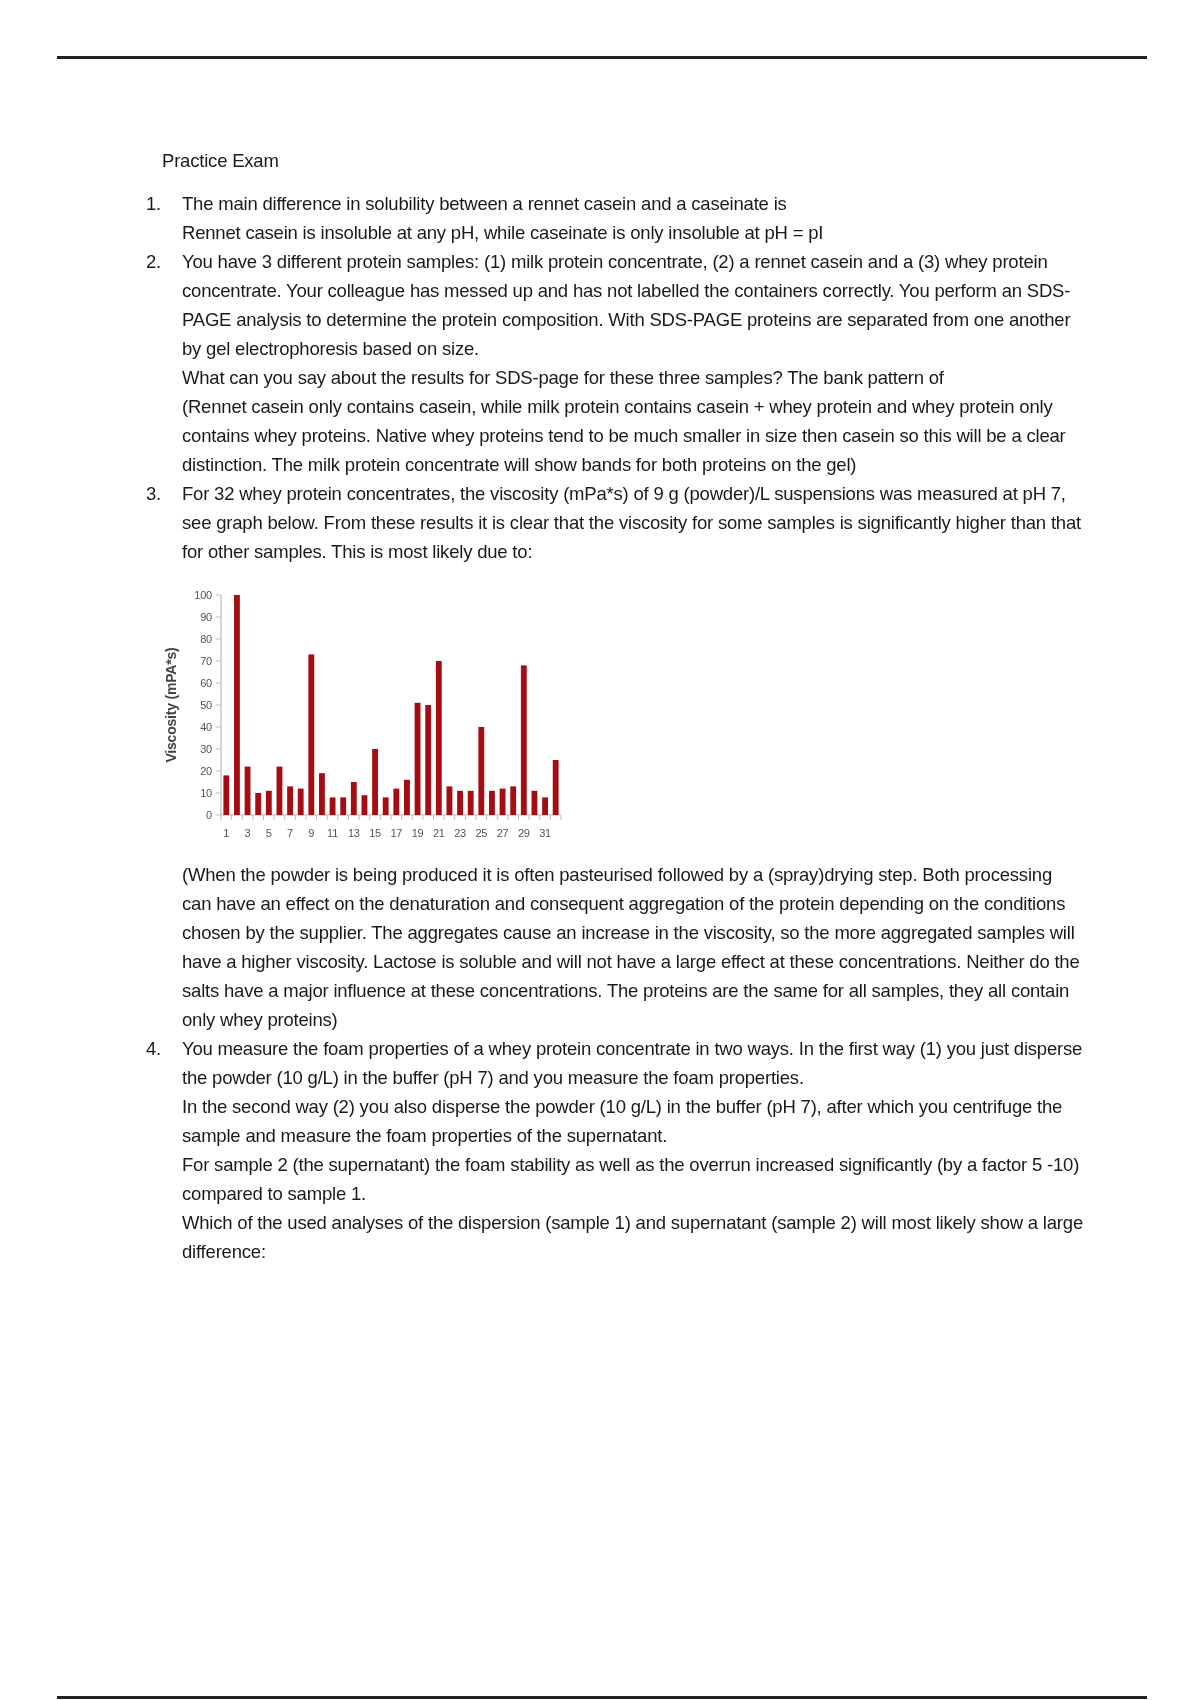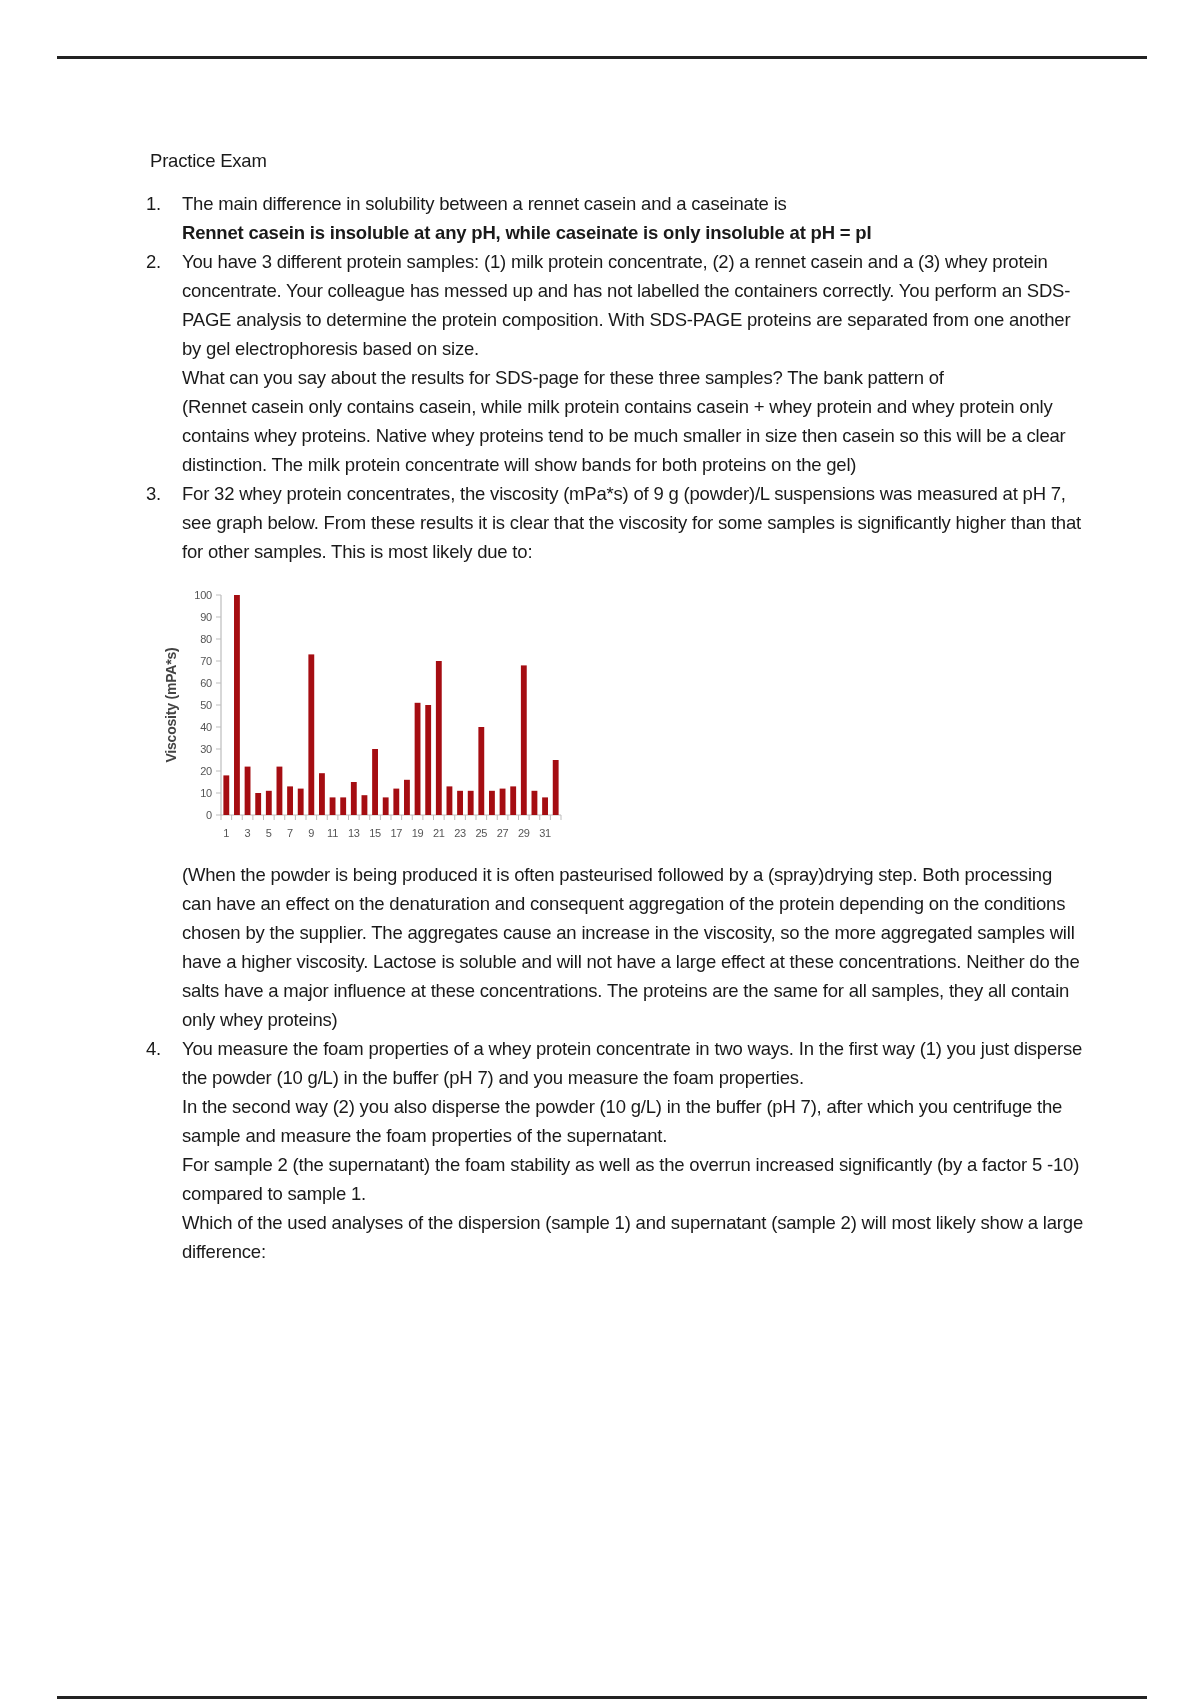--- a/index.html
+++ b/index.html
@@ -2,25 +2,25 @@
 <html><head>
   <meta charset="utf-8">
   <style>
     html, body { margin: 0; padding: 0; background: #ffffff; }
     body { width: 1200px; height: 1700px; position: relative; overflow: hidden;
            font-family: "Liberation Sans", "DejaVu Sans", sans-serif; color: #1a1a1a; }
     .rule { position: absolute; left: 57px; width: 1090px; height: 3px; background: #222; }
     .rule.top { top: 56px; }
     .rule.bottom { top: 1696px; }
     .page { position: absolute; left: 146px; top: 146px; width: 940px; font-size: 18.5px; line-height: 29px; letter-spacing: -0.2px; }
-    .title { margin: 0 0 14px 4px; }
+    .title { margin: 0 0 14px 16px; }
     ol.questions { list-style: none; margin: 0; padding: 0; }
     ol.questions > li { position: relative; padding-left: 36px; }
     .qnum { position: absolute; left: 0; top: 0; }
-    .bold { font-weight: bold; }
+    .bold { font-weight: normal; }
     .chart { position: relative; width: 430px; height: 290px; margin: 4px 0 0 -36px; }
     .chart svg { display: block; }
     .answer-after-chart { margin-top: 0px; }
   </style>
 </head>
 <body>
 
 <div class="rule top"></div>
 
 <div class="page">

